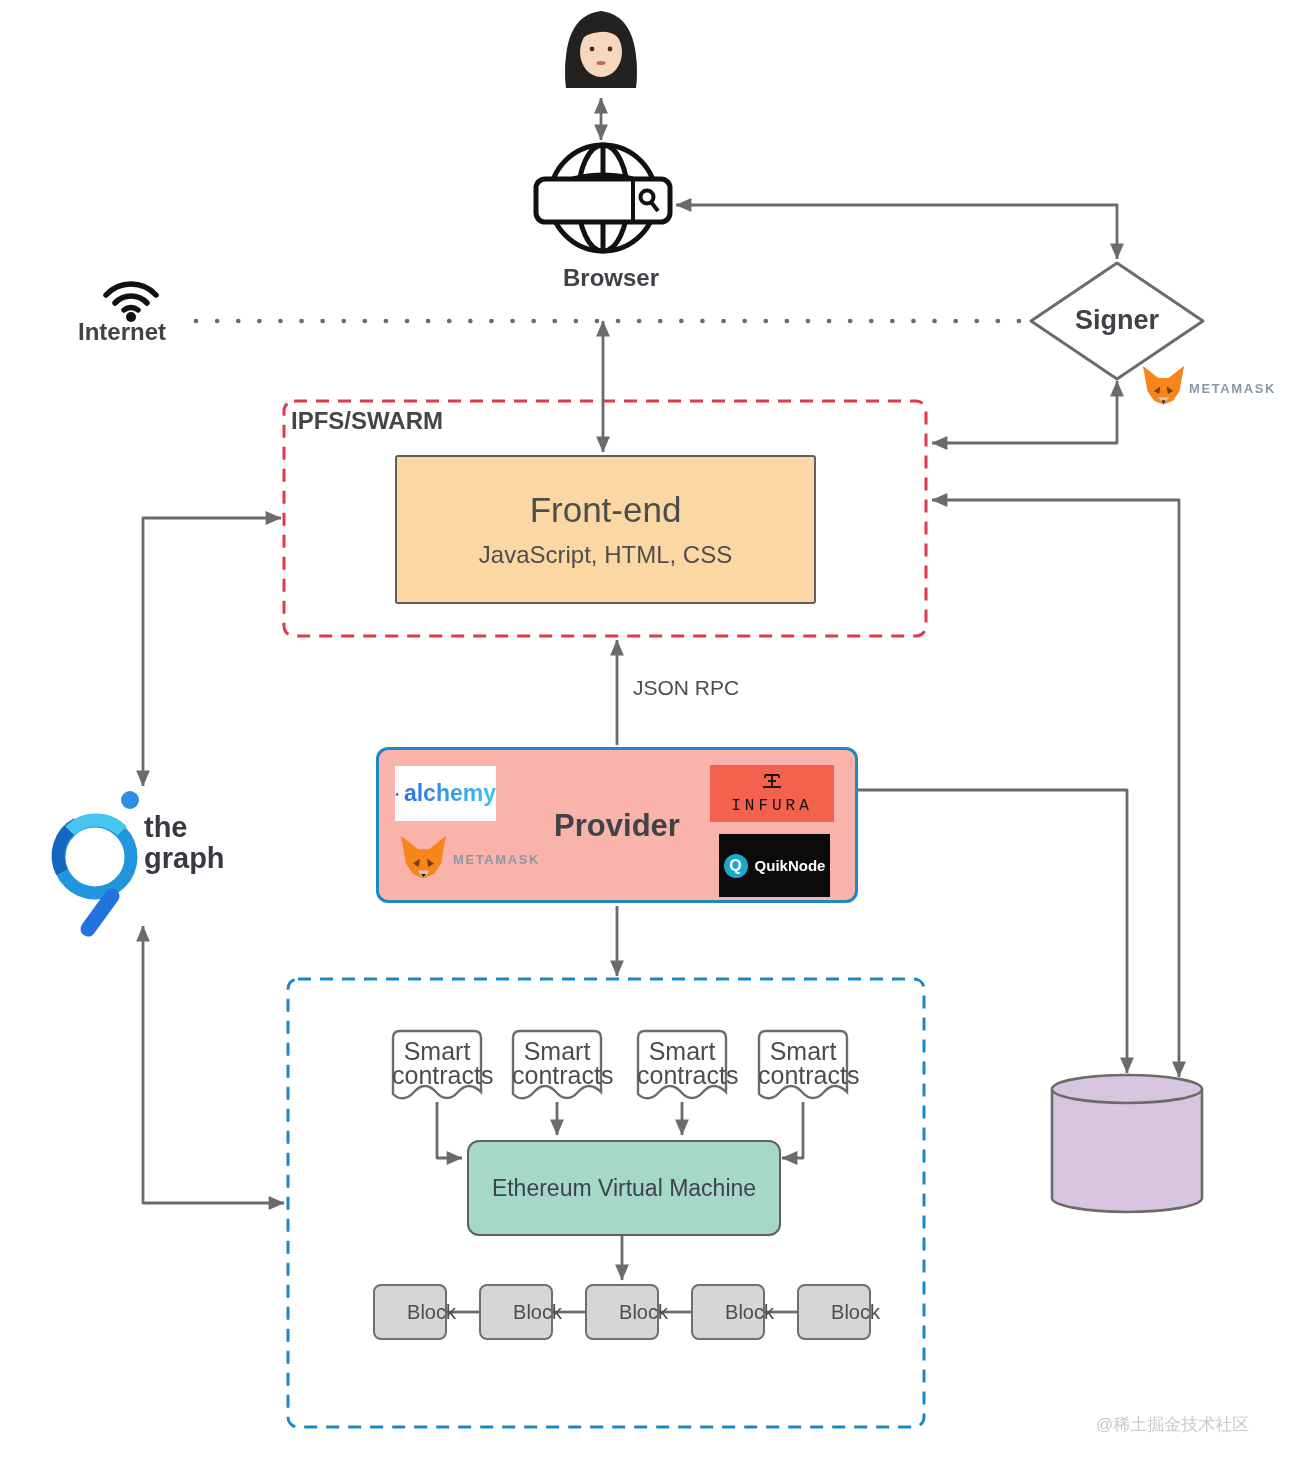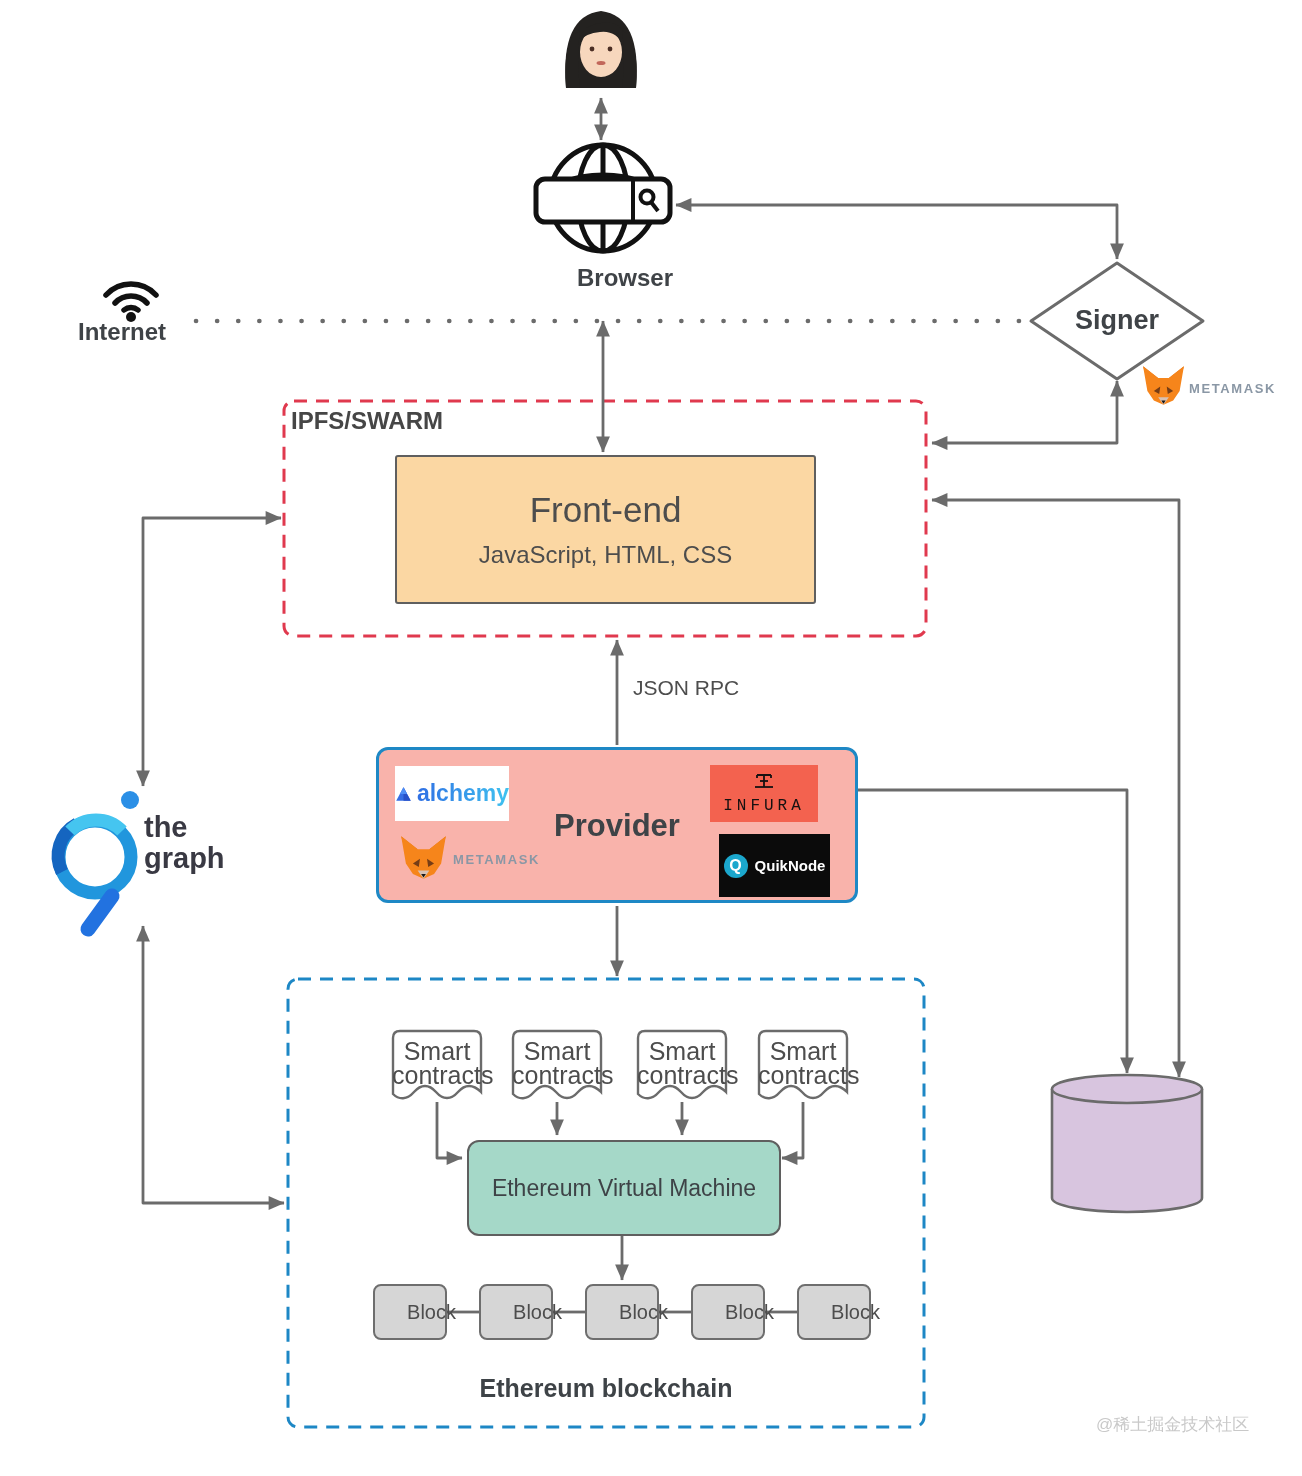--- a/index.html
+++ b/index.html
@@ -17,26 +17,26 @@
             align-items:center;justify-content:center;}
   .frontend .t{font-size:35px;color:#4d4d4d;}
   .frontend .s{font-size:24px;color:#4d4d4d;margin-top:11px;}
 
   .jsonrpc{left:633px;top:676px;font-size:21px;color:#4d4d4d;}
 
   .provider{left:376px;top:747px;width:482px;height:156px;background:#f9b3ab;
             border:3px solid #1e88c5;border-radius:12px;box-sizing:border-box;}
   .provider .title{position:absolute;left:130px;right:130px;top:58px;text-align:center;
                    font-size:31px;font-weight:bold;color:#3e4347;}
-  .logo-alchemy{position:absolute;left:16px;top:16px;width:114px;height:55px;background:#fff;
+  .logo-alchemy{position:absolute;left:16px;top:16px;width:101px;height:55px;background:#fff;
                 display:flex;align-items:center;justify-content:center;gap:5px;}
   .alchemy-txt{font-size:23px;font-weight:bold;
                background:linear-gradient(90deg,#2f6fe4,#3fc3f0);
                -webkit-background-clip:text;background-clip:text;color:transparent;}
-  .logo-infura{position:absolute;left:331px;top:15px;width:108px;height:57px;background:#f3624f;
+  .logo-infura{position:absolute;left:331px;top:15px;width:124px;height:57px;background:#f3624f;
                display:flex;flex-direction:column;align-items:center;justify-content:center;gap:7px;}
   .infura-txt{font-family:"Liberation Mono","DejaVu Sans Mono",monospace;font-size:16px;
               letter-spacing:4px;color:#161111;}
   .mm-text{font-size:13px;font-weight:bold;letter-spacing:1.6px;color:#8a97a5;}
   .logo-quiknode{position:absolute;left:340px;top:84px;width:111px;height:63px;background:#0b0b0b;
                  display:flex;align-items:center;justify-content:center;gap:7px;}
   .qn-circle{width:24px;height:24px;border-radius:50%;background:#1ba7cd;color:#fff;
              display:flex;align-items:center;justify-content:center;font-size:16px;font-weight:bold;}
   .qn-txt{color:#fff;font-weight:bold;font-size:15px;}
 
@@ -172,21 +172,21 @@
     <use href="#foxsym" x="1142" y="365" width="43" height="41"></use>
 
     <g fill="#ffffff" stroke="#6b6b6b" stroke-width="2.4">
       <path d="M400,1031 H474 Q481,1031 481,1038 V1092 C473,1084 465,1084 458,1092 C451,1100 443,1100 436,1092 C429,1084 421,1084 414,1092 C407,1100 399,1100 393,1094 V1038 Q393,1031 400,1031 Z"></path>
       <path d="M520,1031 H594 Q601,1031 601,1038 V1092 C593,1084 585,1084 578,1092 C571,1100 563,1100 556,1092 C549,1084 541,1084 534,1092 C527,1100 519,1100 513,1094 V1038 Q513,1031 520,1031 Z"></path>
       <path d="M645,1031 H719 Q726,1031 726,1038 V1092 C718,1084 710,1084 703,1092 C696,1100 688,1100 681,1092 C674,1084 666,1084 659,1092 C652,1100 644,1100 638,1094 V1038 Q638,1031 645,1031 Z"></path>
       <path d="M766,1031 H840 Q847,1031 847,1038 V1092 C839,1084 831,1084 824,1092 C817,1100 809,1100 802,1092 C795,1084 787,1084 780,1092 C773,1100 765,1100 759,1094 V1038 Q759,1031 766,1031 Z"></path>
     </g>
   </svg>
 
-  <div class="abs lbl center" style="left:557px;top:264px;width:136px;font-size:24px;">Browser</div>
+  <div class="abs lbl center" style="left:543px;top:264px;width:136px;font-size:24px;">Browser</div>
   <div class="abs lbl" style="left:78px;top:318px;font-size:24px;">Internet</div>
   <div class="abs lbl center" style="left:1047px;top:305px;width:140px;font-size:27px;">Signer</div>
   <div class="abs mm-text" style="left:1189px;top:381px;">METAMASK</div>
 
   <div class="abs zone-label" style="left:291px;top:407px;">IPFS/SWARM</div>
 
   <div class="abs frontend">
     <div class="t">Front-end</div>
     <div class="s">JavaScript, HTML, CSS</div>
   </div>
@@ -251,18 +251,17 @@
   </div>
 
   <div class="abs evm">Ethereum Virtual Machine</div>
 
   <div class="abs block" style="left:373px;">Block</div>
   <div class="abs block" style="left:479px;">Block</div>
   <div class="abs block" style="left:585px;">Block</div>
   <div class="abs block" style="left:691px;">Block</div>
   <div class="abs block" style="left:797px;">Block</div>
 
-  <div class="abs ethchain">Ethereum blockchain</div>
 
 
   <div class="abs watermark">@稀土掘金技术社区</div>
 
 </div>
 
 </body></html>

